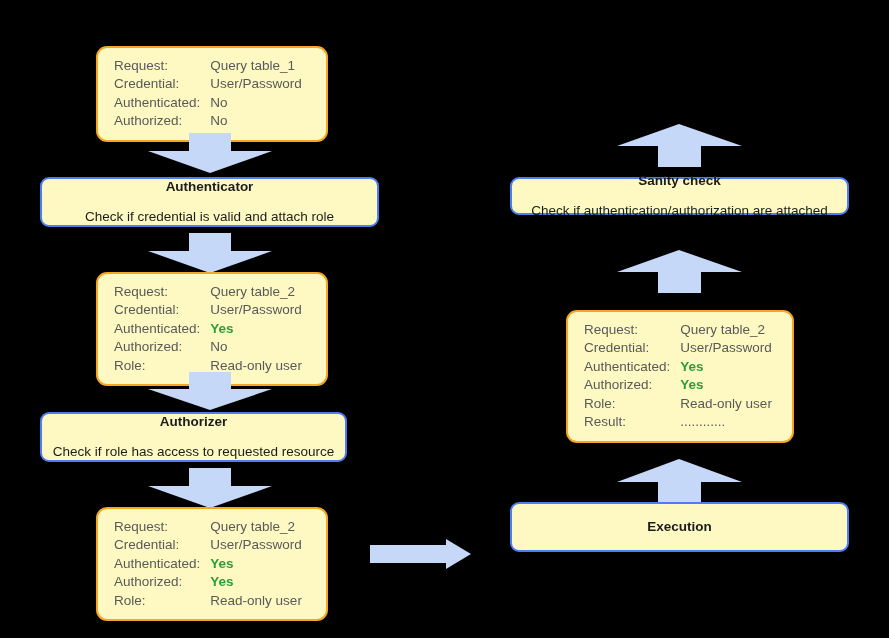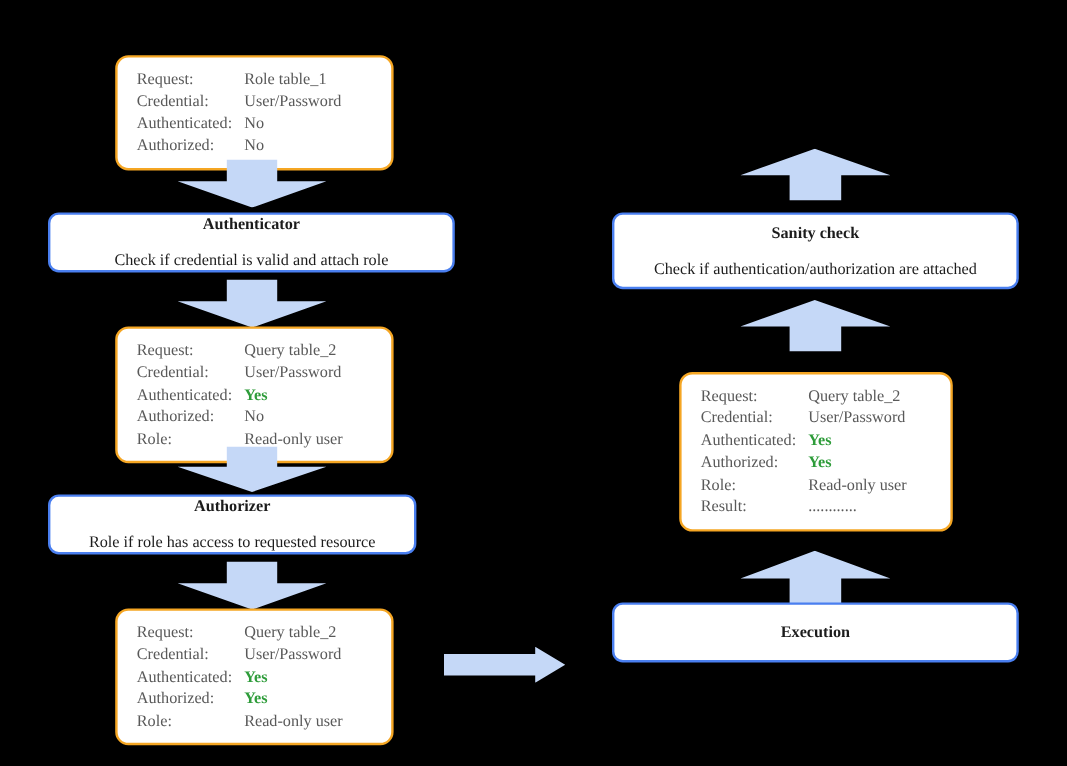--- a/index.html
+++ b/index.html
@@ -20,22 +20,21 @@
     position: absolute;
     left: 0; top: 0;
     width: 889px;
     height: 638px;
   }
 
   
   .node {
     position: absolute;
     box-sizing: border-box;
-    background: #ffffff;
-    font-family: Liberation Serif, serif;
+    background: #fef9c3;
   }
 
   
   .card {
     border: 2px solid #f5a623;
     border-radius: 11px;
     padding: 9px 14px 9px 16px;
   }
   .card table {
     border-collapse: collapse;
@@ -91,21 +90,21 @@
 </head>
 <body>
 
 <div id="canvas">
 
   <div class="node card" style="left:96px; top:46px; width:232px;">
     <table>
       <tbody>
           <tr>
             <td class="k">Request:</td>
-            <td class="v">Role table_1</td>
+            <td class="v">Query table_1</td>
           </tr>
           <tr>
             <td class="k">Credential:</td>
             <td class="v">User/Password</td>
           </tr>
           <tr>
             <td class="k">Authenticated:</td>
             <td class="v">No</td>
           </tr>
           <tr>
@@ -161,21 +160,21 @@
   </div>
 
   <div class="arrow" style="left:148px; top:372px;">
     <svg width="124" height="38" viewBox="0 0 124 38" aria-hidden="true">
       <polygon points="41,0 83,0 83,17 124,17 62,38 0,17 41,17" fill="#c5d8f7"></polygon>
     </svg>
   </div>
 
   <div class="node proc" style="left:40px; top:412px; width:307px; height:50px;">
     <div class="title">Authorizer</div>
-    <div class="sub">Role if role has access to requested resource</div>
+    <div class="sub">Check if role has access to requested resource</div>
   </div>
 
   <div class="arrow" style="left:148px; top:468px;">
     <svg width="124" height="40" viewBox="0 0 124 40" aria-hidden="true">
       <polygon points="41,0 83,0 83,18 124,18 62,40 0,18 41,18" fill="#c5d8f7"></polygon>
     </svg>
   </div>
 
   <div class="node card" style="left:96px; top:507px; width:232px;">
     <table>
@@ -209,21 +208,21 @@
       <polygon points="0,6 76,6 76,0 101,15 76,30 76,24 0,24" fill="#c5d8f7"></polygon>
     </svg>
   </div>
 
   <div class="arrow" style="left:617px; top:124px;">
     <svg width="125" height="43" viewBox="0 0 125 43" aria-hidden="true">
       <polygon points="62,0 125,22 84,22 84,43 41,43 41,22 0,22" fill="#c5d8f7"></polygon>
     </svg>
   </div>
 
-  <div class="node proc" style="left:510px; top:177px; width:339px; height:64px;">
+  <div class="node proc" style="left:510px; top:177px; width:339px; height:38px;">
     <div class="title">Sanity check</div>
     <div class="sub">Check if authentication/authorization are attached</div>
   </div>
 
   <div class="arrow" style="left:617px; top:250px;">
     <svg width="125" height="43" viewBox="0 0 125 43" aria-hidden="true">
       <polygon points="62,0 125,22 84,22 84,43 41,43 41,22 0,22" fill="#c5d8f7"></polygon>
     </svg>
   </div>
 

